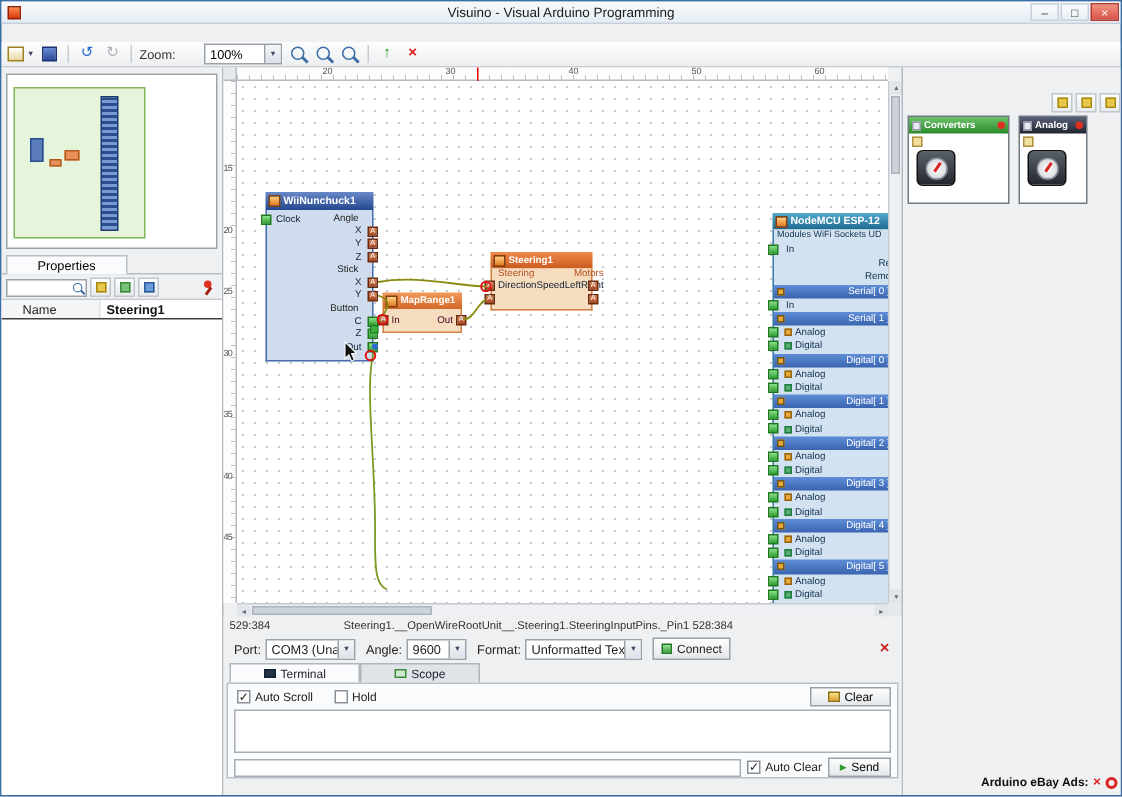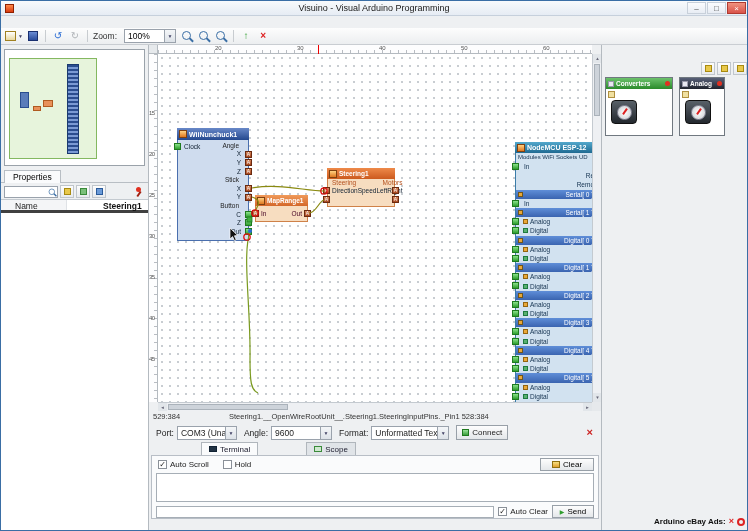--- a/index.html
+++ b/index.html
@@ -17,21 +17,21 @@
 
 
 .menubar{position:absolute;left:0;top:16px;right:0;height:11px;background:#f2f4f6;border-bottom:1px solid #dde1e6;font-size:8.5px;display:flex;align-items:center;padding-left:2px;}
 .menu-item{display:inline-block;padding:0 5px;color:#222;}
 .menu-item::first-letter{text-decoration:underline;}
 
 
 .toolbar{position:absolute;left:0;top:27px;right:0;height:17px;background:linear-gradient(#fdfdfd,#eceef0);border-bottom:1px solid #c9cdd2;display:flex;align-items:center;padding-left:3px;gap:1px;}
 .tbtn{height:14px;min-width:16px;display:inline-flex;align-items:center;justify-content:center;border:1px solid transparent;}
 .tsep{width:1px;height:12px;background:#c8ccd0;margin:0 3px;}
-.tlabel{font-size:8.5px;color:#333;margin:0 6px 0 1px;}
+.tlabel{font-size:8.5px;color:#333;margin:0 18px 0 1px;}
 .glyph{font-size:10px;line-height:10px;}
 .glyph.blue{color:#2a6cd4;}.glyph.gray{color:#b0b4b8;}.glyph.green{color:#2e9e2e;font-weight:bold;}.glyph.red{color:#d22;font-weight:bold;}
 .ic-doc{width:11px;height:10px;background:linear-gradient(#fff,#e8d8a0);border:1px solid #a08020;}
 .caret{font-size:5px;color:#446;margin-left:2px;}
 .ic-save{width:10px;height:10px;background:linear-gradient(#6a8cd4,#2a4c9c);border:1px solid #1a3070;}
 .combo{display:inline-flex;align-items:center;background:#fff;border:1px solid #9aa2ac;height:14px;}
 .combo .cval{font-size:8.5px;padding:0 3px;flex:1;white-space:nowrap;overflow:hidden;}
 .combo .cbtn{width:11px;height:100%;background:linear-gradient(#f4f6f8,#dde2e8);border-left:1px solid #9aa2ac;font-size:5px;display:flex;align-items:center;justify-content:center;color:#446;flex:0 0 auto;}
 .combo.zoom{width:52px;margin-right:2px;}
 .mag{position:relative;width:13px;height:13px;display:inline-block;}
@@ -40,36 +40,36 @@
 
 
 .left-panel{position:absolute;left:0;top:44px;width:148px;bottom:0;background:#eef0f2;border-right:1px solid #b4bac0;}
 .minimap{position:absolute;left:3px;top:4px;width:141px;height:117px;background:#fff;border:1px solid #9aa2aa;}
 .mm-viewport{position:absolute;left:4px;top:8px;width:88px;height:101px;background:#e7f4dc;border:1px solid #84b860;}
 .mm-nunchuck{position:absolute;left:15px;top:42px;width:9px;height:16px;background:#5a7cba;border:1px solid #2a4d8f;}
 .mm-map{position:absolute;left:28px;top:56px;width:8px;height:5px;background:#e8915a;border:1px solid #b05a20;}
 .mm-steer{position:absolute;left:38px;top:50px;width:10px;height:7px;background:#e8915a;border:1px solid #b05a20;}
 .mm-mcu{position:absolute;left:62px;top:14px;width:12px;height:90px;background:repeating-linear-gradient(180deg,#2a4d8f 0 2px,#7a9ad4 2px 4px);border:1px solid #1a3a70;}
 .props-tab-row{position:absolute;left:0;top:124px;width:100%;height:14px;border-bottom:1px solid #b8bec4;}
-.props-tab{position:absolute;left:3px;top:1px;height:13px;padding:0 8px;background:#fafbfc;border:1px solid #b8bec4;border-bottom:none;font-size:8.5px;line-height:12px;}
+.props-tab{position:absolute;left:3px;top:1px;height:13px;padding:0 20px;background:#fafbfc;border:1px solid #b8bec4;border-bottom:none;font-size:8.5px;line-height:12px;}
 .props-toolbar{position:absolute;left:0;top:139px;width:100%;height:15px;display:flex;align-items:center;padding:0 3px;gap:2px;}
 .psearch{width:54px;height:12px;background:#fff;border:1px solid #9aa2ac;position:relative;}
 .psearch .mag{position:absolute;right:-2px;top:-1px;transform:scale(.7);}
 .pico{width:14px;height:13px;border:1px solid #c0c6cc;background:linear-gradient(#fdfdfd,#e8ebee);display:flex;align-items:center;justify-content:center;}
 .sq{width:7px;height:7px;}
 .sq.yellow{background:#e8c84a;border:1px solid #a88a10;}
 .sq.green{background:#7ac07a;border:1px solid #3a8a3a;}
 .sq.blue{background:#6a9ad8;border:1px solid #2a5a9a;}
 .pin-red{margin-left:auto;width:12px;height:13px;position:relative;}
 .pin-red::before{content:"";position:absolute;left:3px;top:2px;width:5px;height:5px;background:#e03020;border-radius:50%;}
 .pin-red::after{content:"";position:absolute;left:5px;top:6px;width:2px;height:6px;background:#a02010;transform:rotate(35deg);}
 .props-tree{position:absolute;left:0;top:154px;width:100%;bottom:0;background:#fff;border-top:1px solid #c4cad0;}
 .tree-row{height:13px;display:flex;align-items:center;padding-left:4px;gap:3px;background:linear-gradient(#f2f7fd,#e2ecf8);font-size:8.5px;color:#123;}
 .tree-ico{width:9px;height:9px;background:linear-gradient(135deg,#9ec2ee,#3a6cc0);border:1px solid #28509a;flex:0 0 auto;}
-.grid-row{height:13px;display:flex;font-size:8.5px;border-bottom:3px solid #404040;gap:32px;}
+.grid-row{height:13px;display:flex;font-size:8.5px;border-bottom:1px solid #404040;}
 .grid-cell-name{width:66px;background:#f4f5f7;border-right:1px solid #dfe2e6;padding:1px 0 0 14px;color:#222;}
 .grid-cell-val{flex:1;padding:1px 0 0 4px;font-weight:bold;color:#111;}
 
 
 .corner{position:absolute;left:148px;top:44px;width:9px;height:9px;background:#e6e9ec;border-right:1px solid #b4bac0;border-bottom:1px solid #b4bac0;}
 .hruler{position:absolute;left:157px;top:44px;width:434px;height:9px;background:#fdfdfe;border-bottom:1px solid #b4bac0;background-image:repeating-linear-gradient(90deg,#b8bcc2 0 1px,transparent 1px 8px);background-size:100% 3px;background-position:0 100%;background-repeat:no-repeat;}
 .hruler .tick{position:absolute;top:0;font-size:6px;color:#555;}
 .hruler .tick:nth-child(1){left:57px;}.hruler .tick:nth-child(2){left:139px;}.hruler .tick:nth-child(3){left:221px;}.hruler .tick:nth-child(4){left:303px;}.hruler .tick:nth-child(5){left:385px;}
 .hruler::after{content:"";position:absolute;left:160px;top:0;width:1px;height:9px;background:#e00;}
 .vruler{position:absolute;left:148px;top:53px;width:9px;height:348px;background:#fdfdfe;border-right:1px solid #b4bac0;background-image:repeating-linear-gradient(180deg,#b8bcc2 0 1px,transparent 1px 8px);background-size:3px 100%;background-position:100% 0;background-repeat:no-repeat;}
@@ -175,27 +175,27 @@
 
 
 .bottom-panel{position:absolute;left:148px;top:410px;width:452px;bottom:0;background:#eef0f2;}
 .statusrow{position:absolute;left:4px;top:1px;right:2px;height:10px;font-size:7.5px;color:#333;display:flex;}
 .statusrow .coords{width:76px;flex:0 0 auto;}
 .statusrow .crumb{flex:1;white-space:nowrap;overflow:hidden;}
 .portrow{position:absolute;left:0;top:12px;right:0;height:19px;display:flex;align-items:center;font-size:8.5px;color:#222;}
 .portrow .lab{margin-left:7px;}
 .portrow .combo{margin-left:3px;}
 .c-port{width:60px;}
-.c-speed{width:61px;}
+.c-speed{width:40px;}
 .c-format{width:78px;}
 .connect-btn{display:flex;align-items:center;gap:3px;border:1px solid #98a0a8;background:linear-gradient(#fdfdfd,#e4e7ea);height:15px;padding:0 5px;font-size:8px;margin-left:7px;}
 .plug{width:7px;height:7px;background:linear-gradient(#9ae29a,#3a9e3a);border:1px solid #1f7a1f;}
 .discon{color:#c22;font-weight:bold;font-size:11px;line-height:11px;margin-left:auto;margin-right:8px;}
 .tabsrow{position:absolute;left:4px;top:31px;height:13px;display:flex;}
-.tab{height:13px;display:flex;align-items:center;gap:3px;padding:0 7px;font-size:8px;border:1px solid #b0b6bc;background:#e0e4e8;border-bottom:none;color:#223;margin-left:48px;}
+.tab{height:13px;display:flex;align-items:center;gap:3px;padding:0 22px;font-size:8px;border:1px solid #b0b6bc;background:#e0e4e8;border-bottom:none;color:#223;}
 .tabsrow .tab:first-child{background:#fafbfc;}
 .tabicon{width:8px;height:6px;background:#234;border:1px solid #123;}
 .tabsrow .tab:nth-child(2) .tabicon{background:#cfe8cf;border-color:#3a8a3a;}
 .termbox{position:absolute;left:2px;top:44px;right:2px;height:64px;background:#fafbfc;border:1px solid #b8bec6;}
 .checkrow{position:absolute;left:6px;top:2px;right:4px;height:13px;display:flex;align-items:center;gap:14px;}
 .check{display:flex;align-items:center;gap:3px;font-size:8px;color:#222;}
 .cbox{width:9px;height:9px;background:#fff;border:1px solid #8a9098;font-size:8px;line-height:8px;text-align:center;color:#222;}
 .clear-btn{margin-left:auto;width:54px;height:13px;display:flex;align-items:center;justify-content:center;gap:3px;border:1px solid #98a0a8;background:linear-gradient(#fdfdfd,#e4e7ea);font-size:8px;}
 .eraser{width:8px;height:7px;background:linear-gradient(#f8e080,#e0a030);border:1px solid #907010;}
 .termtext{position:absolute;left:4px;top:17px;right:4px;height:29px;background:#fff;border:1px solid #a6aeb6;}

